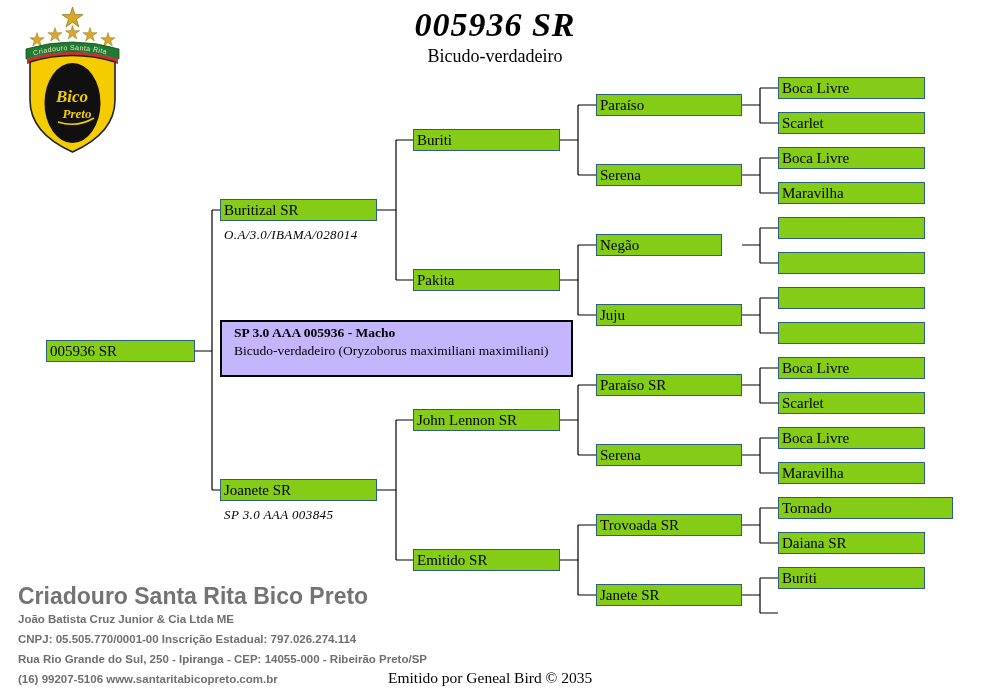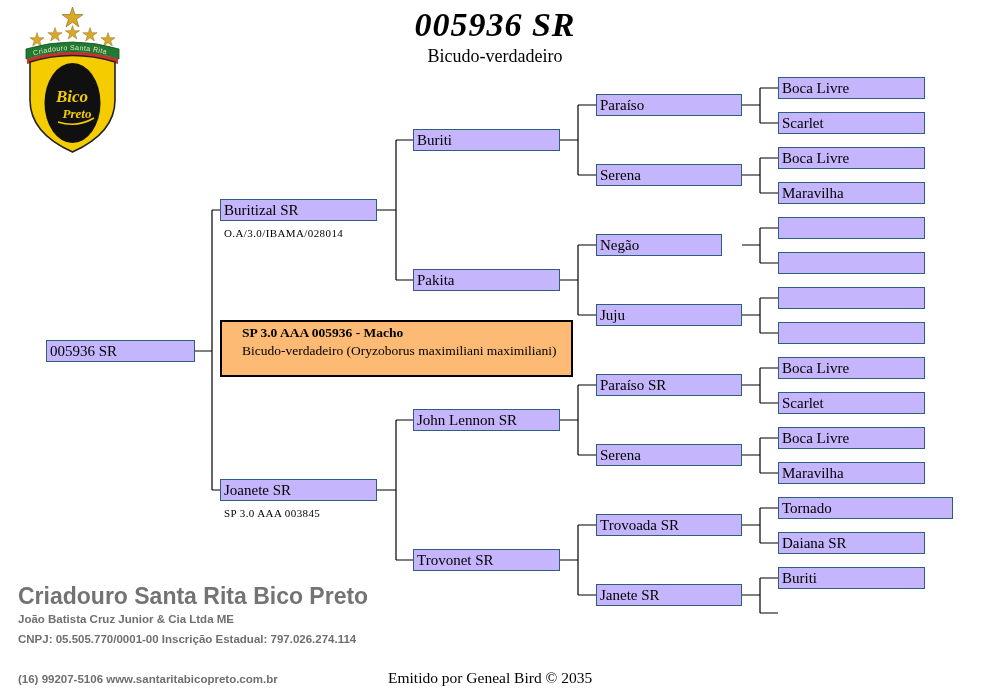--- a/index.html
+++ b/index.html
@@ -2,26 +2,26 @@
 <html><head>
 <meta charset="utf-8">
 <style>
   html,body{margin:0;padding:0;background:#fff;}
   #stage{position:relative;width:990px;height:700px;background:#fff;overflow:hidden;
          font-family:"Liberation Serif",serif;color:#000;}
   .title{position:absolute;top:6px;left:0;width:100%;text-align:center;
          font-weight:bold;font-style:italic;font-size:34px;letter-spacing:1px;}
   .subtitle{position:absolute;top:46px;left:0;width:100%;text-align:center;font-size:18px;}
   svg.connectors{position:absolute;left:0;top:0;}
-  .node{position:absolute;height:22px;box-sizing:border-box;background:#c4b5fd;
+  .node{position:absolute;height:22px;box-sizing:border-box;background:#84cc16;
         border:1px solid #2D5F7C;font-size:15px;line-height:20px;padding-left:3px;
         white-space:nowrap;overflow:hidden;}
-  .node-sub{position:absolute;font-size:11px;letter-spacing:0.4px;white-space:nowrap;}
+  .node-sub{position:absolute;font-size:13px;letter-spacing:0.4px;white-space:nowrap;font-style:italic;}
   .info-box{position:absolute;left:220px;top:320px;width:353px;height:57px;box-sizing:border-box;
-            background:#fdba74;border:2px solid #000;padding:2px 20px;}
+            background:#c4b5fd;border:2px solid #000;padding:2px 12px;}
   .info-line{font-size:13.5px;line-height:18px;white-space:nowrap;}
   .info-line.b{font-weight:bold;}
   .logo{position:absolute;left:20px;top:4px;width:105px;height:152px;}
   .footer-name{position:absolute;left:18px;top:583px;font-family:"Liberation Sans",sans-serif;
                font-weight:bold;font-size:23px;color:#737373;white-space:nowrap;}
   .footer-line{position:absolute;left:18px;font-family:"Liberation Sans",sans-serif;
                font-weight:bold;font-size:11.5px;color:#6F6F6F;white-space:nowrap;}
   .emitted{position:absolute;left:388px;top:669px;font-size:15.5px;white-space:nowrap;}
 </style>
 </head>
@@ -84,21 +84,21 @@
   <div class="node-sub" style="left:224px;top:507px">SP 3.0 AAA 003845</div>
 
   <div class="info-box">
     <div class="info-line b">SP 3.0 AAA 005936 - Macho</div>
     <div class="info-line">Bicudo-verdadeiro (Oryzoborus maximiliani maximiliani)</div>
   </div>
 
   <div class="node" style="left:413px;top:129px;width:147px">Buriti</div>
   <div class="node" style="left:413px;top:269px;width:147px">Pakita</div>
   <div class="node" style="left:413px;top:409px;width:147px">John Lennon SR</div>
-  <div class="node" style="left:413px;top:549px;width:147px">Trovonet SR</div>
+  <div class="node" style="left:413px;top:549px;width:147px">Emitido SR</div>
 
   <div class="node" style="left:596px;top:94px;width:146px">Paraíso</div>
   <div class="node" style="left:596px;top:164px;width:146px">Serena</div>
   <div class="node" style="left:596px;top:234px;width:126px">Negão</div>
   <div class="node" style="left:596px;top:304px;width:146px">Juju</div>
   <div class="node" style="left:596px;top:374px;width:146px">Paraíso SR</div>
   <div class="node" style="left:596px;top:444px;width:146px">Serena</div>
   <div class="node" style="left:596px;top:514px;width:146px">Trovoada SR</div>
   <div class="node" style="left:596px;top:584px;width:146px">Janete SR</div>
 
@@ -114,16 +114,17 @@
   <div class="node" style="left:778px;top:392px;width:147px">Scarlet</div>
   <div class="node" style="left:778px;top:427px;width:147px">Boca Livre</div>
   <div class="node" style="left:778px;top:462px;width:147px">Maravilha</div>
   <div class="node" style="left:778px;top:497px;width:175px">Tornado</div>
   <div class="node" style="left:778px;top:532px;width:147px">Daiana SR</div>
   <div class="node" style="left:778px;top:567px;width:147px">Buriti</div>
 
   <div class="footer-name">Criadouro Santa Rita Bico Preto</div>
   <div class="footer-line" style="top:613px">João Batista Cruz Junior &amp; Cia Ltda ME</div>
   <div class="footer-line" style="top:633px">CNPJ: 05.505.770/0001-00 Inscrição Estadual: 797.026.274.114</div>
+  <div class="footer-line" style="top:653px">Rua Rio Grande do Sul, 250 - Ipiranga - CEP: 14055-000 - Ribeirão Preto/SP</div>
   <div class="footer-line" style="top:673px">(16) 99207-5106 www.santaritabicopreto.com.br</div>
   <div class="emitted">Emitido por Geneal Bird © 2035</div>
 
 </div>
 
 </body></html>

